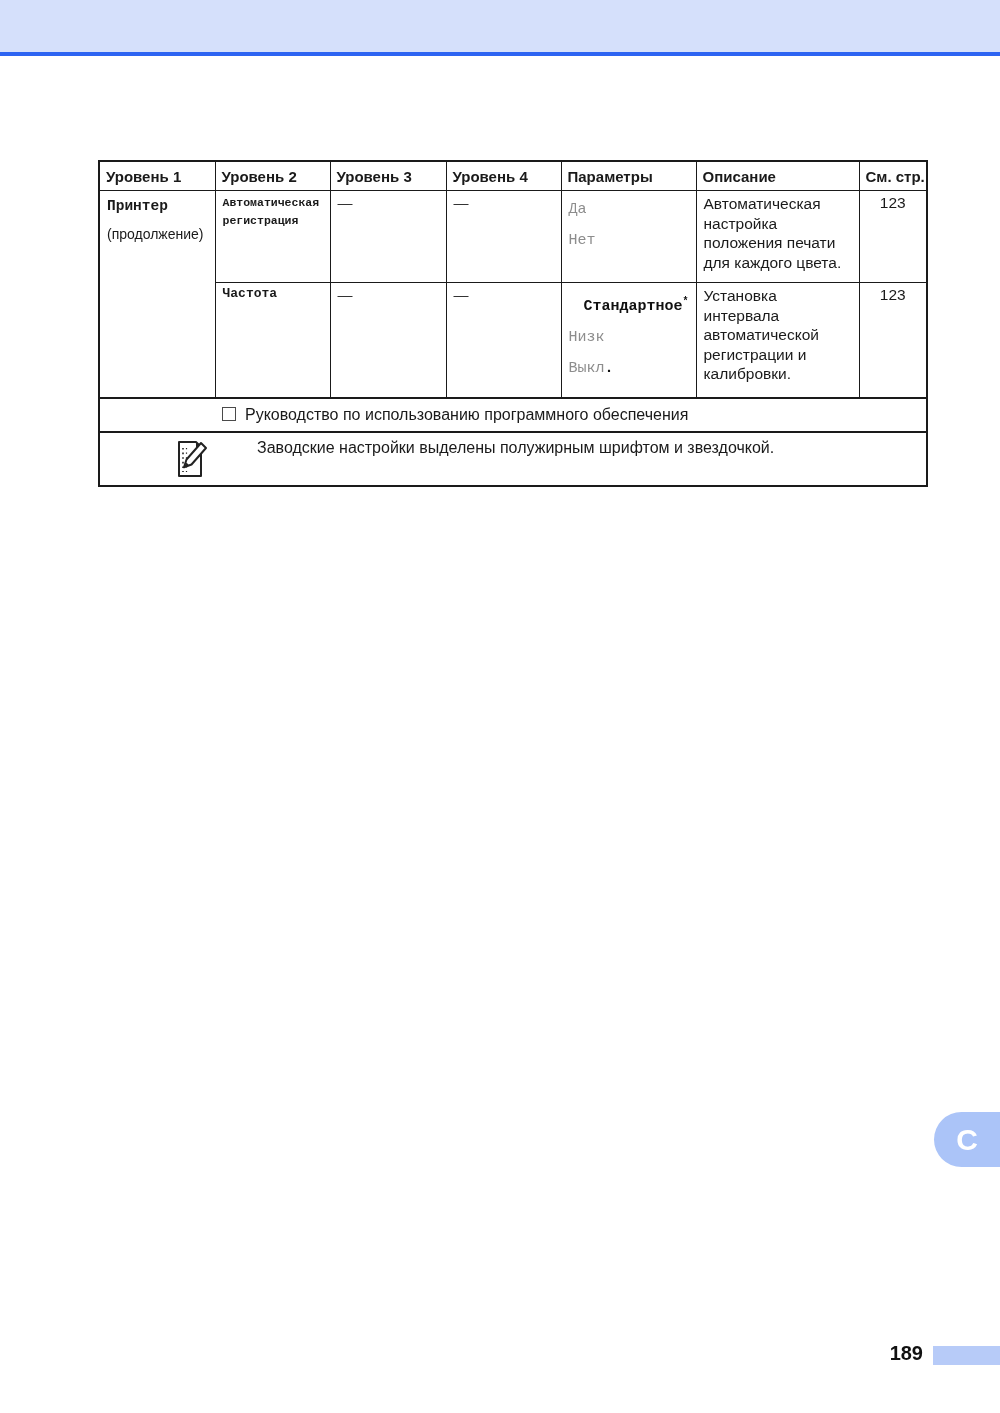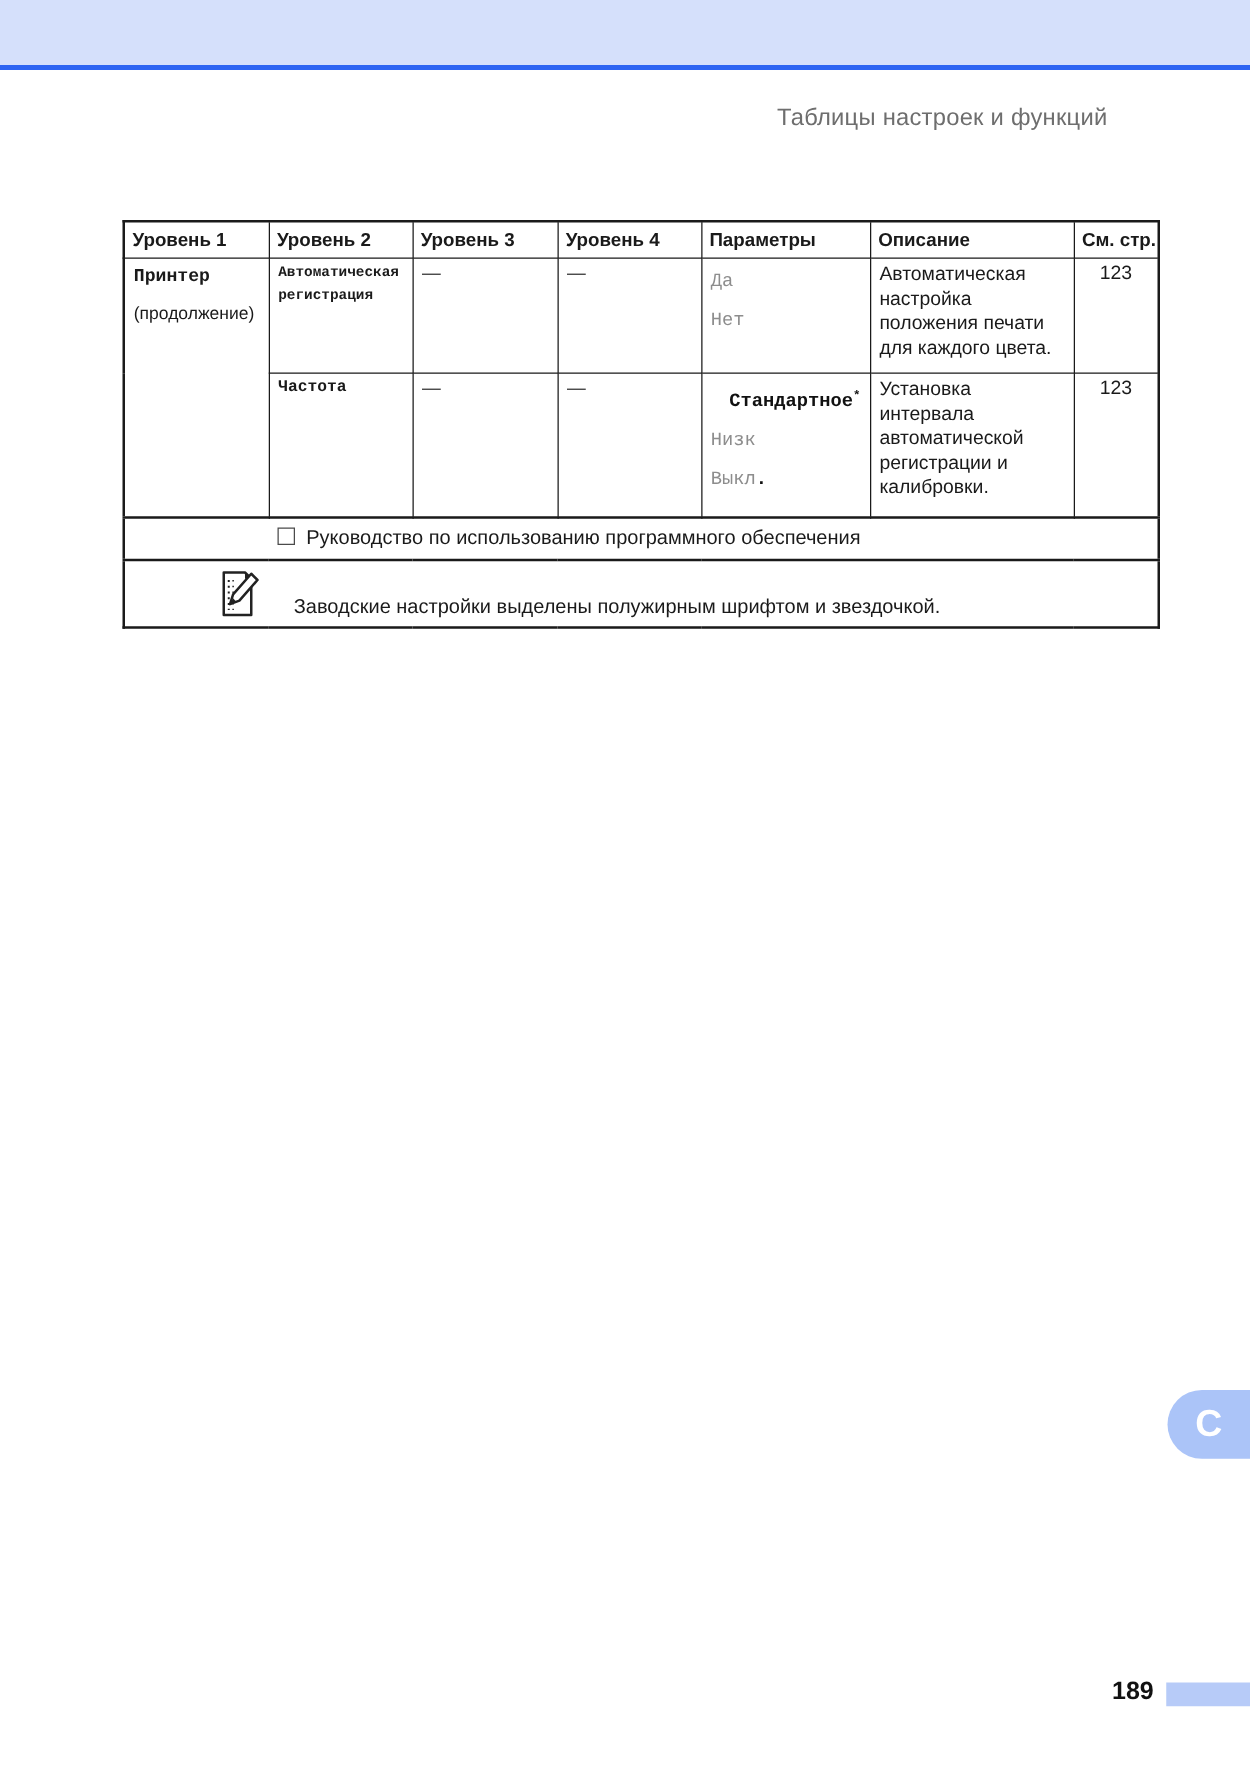--- a/index.html
+++ b/index.html
@@ -10,21 +10,21 @@
   
   .top-band{position:absolute;left:0;top:0;width:1000px;height:52px;background:#d5e0fb;}
   .top-line{position:absolute;left:0;top:52px;width:1000px;height:4px;background:#2d64f2;}
   
   .running-header{
     position:absolute;top:83px;right:114px;font-size:19px;line-height:24px;
     color:#6e6e6e;letter-spacing:0.2px;
   }
   
   .settings-table{
-    position:absolute;left:98px;top:176px;width:828px;
+    position:absolute;left:98px;top:160px;width:828px;
     border-collapse:collapse;table-layout:fixed;
     border:2px solid #1a1a1a;color:#1a1a1a;padding-left:40px;
   }
   .settings-table th,.settings-table td{
     border:1px solid #1a1a1a;vertical-align:top;padding:3px 7px;
     overflow:hidden;
   }
   .settings-table thead th{
     font-size:15px;font-weight:bold;text-align:left;vertical-align:middle;
     height:24px;padding:2px 6px;white-space:nowrap;
@@ -49,21 +49,21 @@
     font-size:16px;padding:2px 0 2px 122px;
   }
   .checkbox{
     display:inline-block;width:12px;height:12px;border:1.5px solid #4a4a4a;
     background:#fff;margin-right:9px;vertical-align:-1px;
   }
   .note-row td{
     border-top:2px solid #1a1a1a;height:48px;vertical-align:middle;
     font-size:16px;padding:2px 0 2px 72px;
   }
-  .note-flex{display:flex;align-items:flex-end;}
+  .note-flex{display:flex;align-items:flex-start;gap:22px;}
   .note-icon{flex:0 0 auto;margin-right:27px;line-height:0;}
   
   .watermark{
     position:absolute;left:405px;top:681px;
     font-family:"DejaVu Sans",sans-serif;font-style:italic;font-weight:bold;
     font-size:40px;letter-spacing:1px;color:#d02a20;
   }
   
   .section-tab{
     position:absolute;left:934px;top:1112px;width:66px;height:55px;
@@ -81,21 +81,20 @@
   }
 </style>
 </head>
 <body>
 
 <div class="page">
 
   <div class="top-band"></div>
   <div class="top-line"></div>
 
-  <div class="running-header">Таблицы настроек и функций</div>
 
   <table class="settings-table">
     <colgroup>
       <col style="width:116px">
         <col style="width:115px">
         <col style="width:116px">
       <col style="width:115px">
         <col style="width:135px">
         <col style="width:163px">
       <col style="width:68px">

